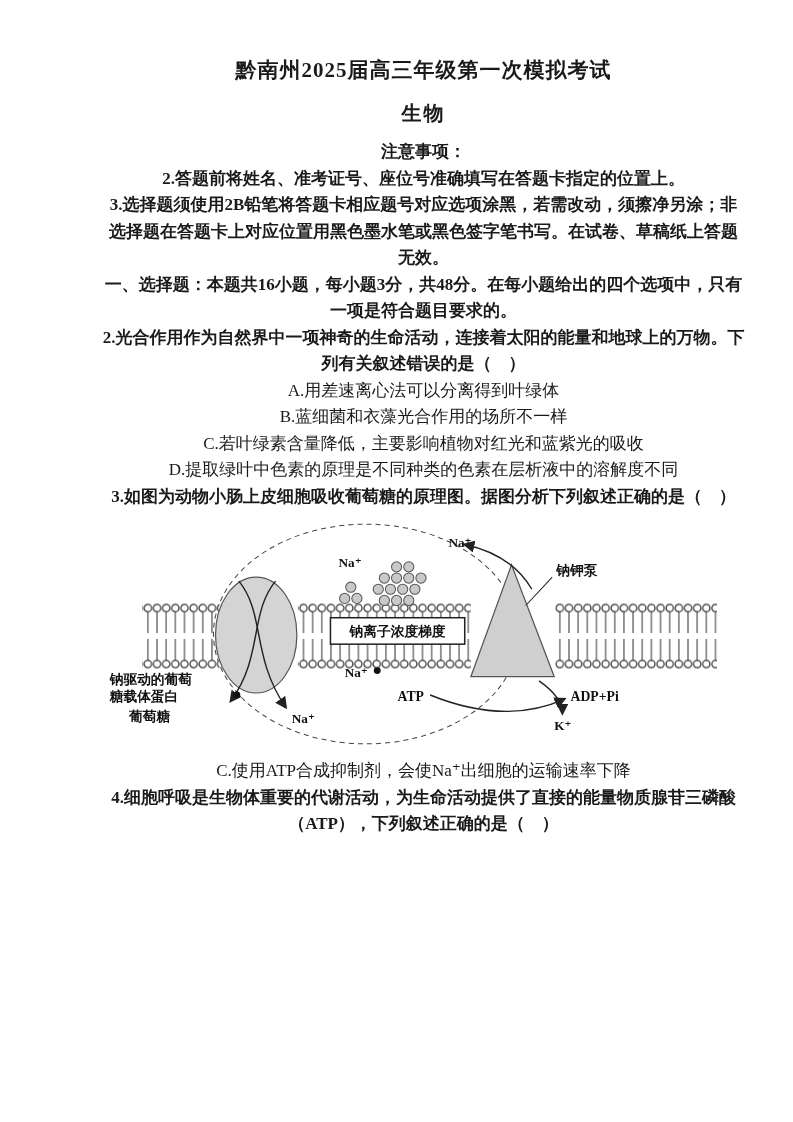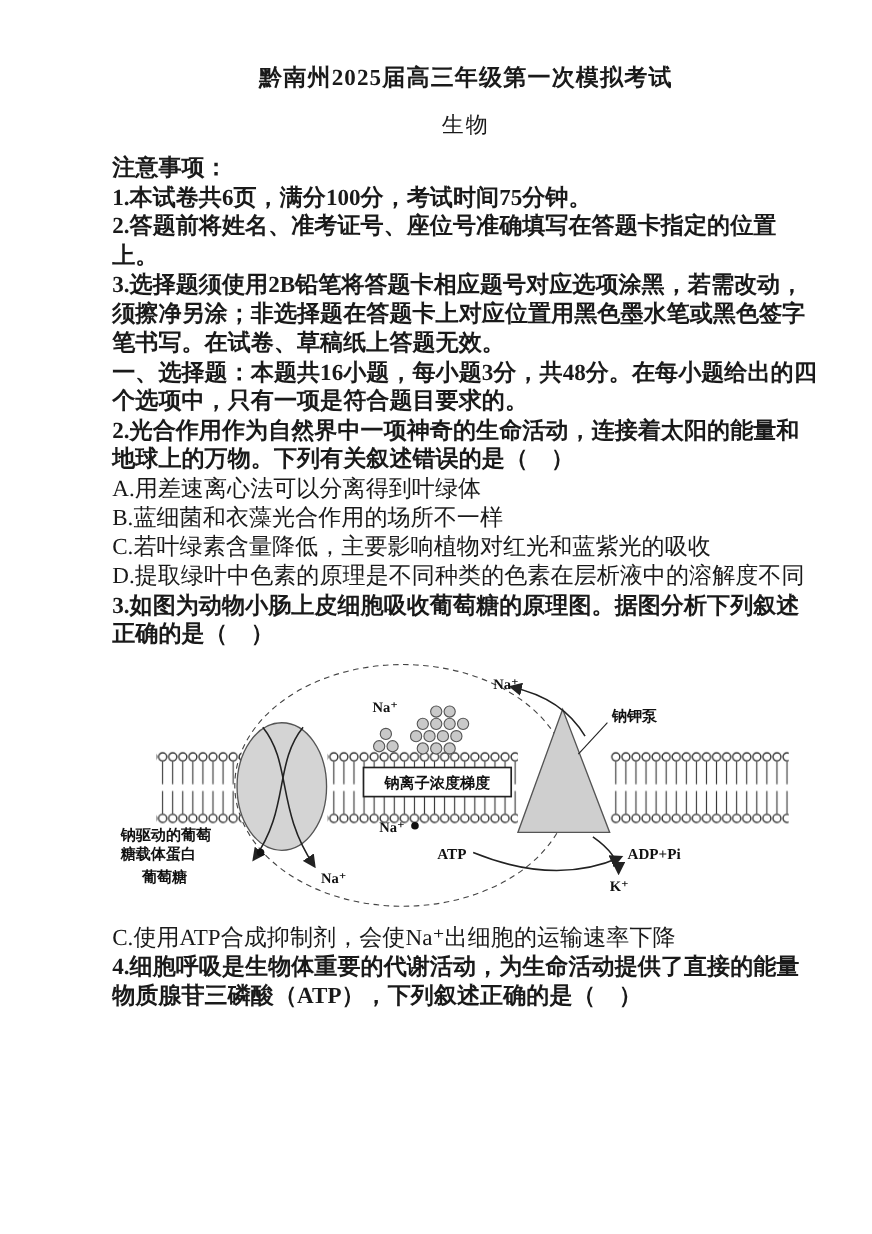--- a/index.html
+++ b/index.html
@@ -8,43 +8,42 @@
     width:793px; height:1122px; margin:0 auto;
     color:#1a1a1a;
     font-family:"Liberation Serif","DejaVu Serif",serif;
   }
   .page { width:793px; height:1122px; padding:46px 60px 30px 90px; background:#fff;margin-left:12px; }
   .title {
     text-align:center; font-size:21px; font-weight:bold;
     letter-spacing:1px; margin-top:10px;
   }
   .subject {
-    text-align:center; font-size:20px; font-weight:normal;
+    text-align:center; font-size:20px; font-weight:bold;
     margin-top:16px; margin-bottom:12px; letter-spacing:2px;
   }
-  p.line { font-size:21px; line-height:26.5px; }
+  p.line { font-size:17px; line-height:26.5px;text-align:center; }
   .semibold { font-weight:bold; }
   .option { font-weight:normal; }
   .figure { width:640px; margin:6px 0 2px 2px; }
   svg text { font-family:"Liberation Serif","DejaVu Serif",serif; fill:#111; }
   svg .cn { font-weight:bold; font-size:13.5px; }
   svg .ion { font-weight:bold; font-size:13px; }
   svg .plain { font-size:13.5px; font-weight:bold; }
 </style>
 </head>
 <body>
 
 <div class="page">
 
   <h1 class="title">黔南州2025届高三年级第一次模拟考试</h1>
   <h2 class="subject">生物</h2>
 
   <div>
     <p class="line semibold">注意事项：</p>
-    <p class="line semibold">1.本试卷共6页，满分100分，考试时间75分钟。</p>
     <p class="line semibold">2.答题前将姓名、准考证号、座位号准确填写在答题卡指定的位置上。</p>
     <p class="line semibold">3.选择题须使用2B铅笔将答题卡相应题号对应选项涂黑，若需改动，须擦净另涂；非选择题在答题卡上对应位置用黑色墨水笔或黑色签字笔书写。在试卷、草稿纸上答题无效。</p>
   </div>
 
   <p class="line semibold">一、选择题：本题共16小题，每小题3分，共48分。在每小题给出的四个选项中，只有一项是符合题目要求的。</p>
 
 
   <div>
     <p class="line semibold">2.光合作用作为自然界中一项神奇的生命活动，连接着太阳的能量和地球上的万物。下列有关叙述错误的是（　）</p>
     <p class="line option">A.用差速离心法可以分离得到叶绿体</p>

